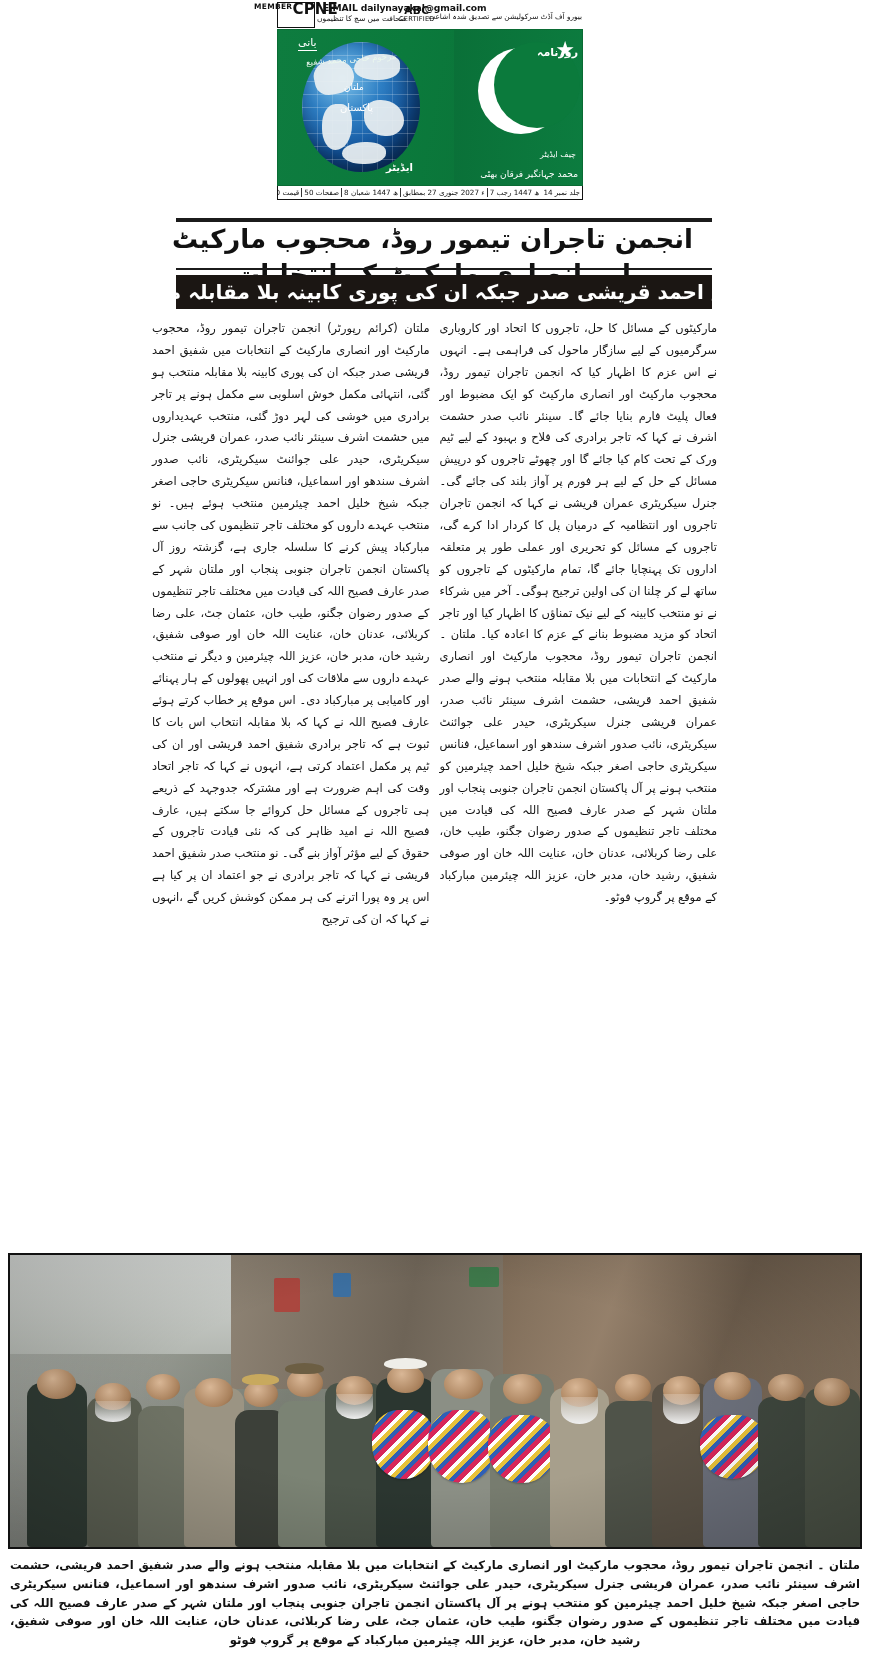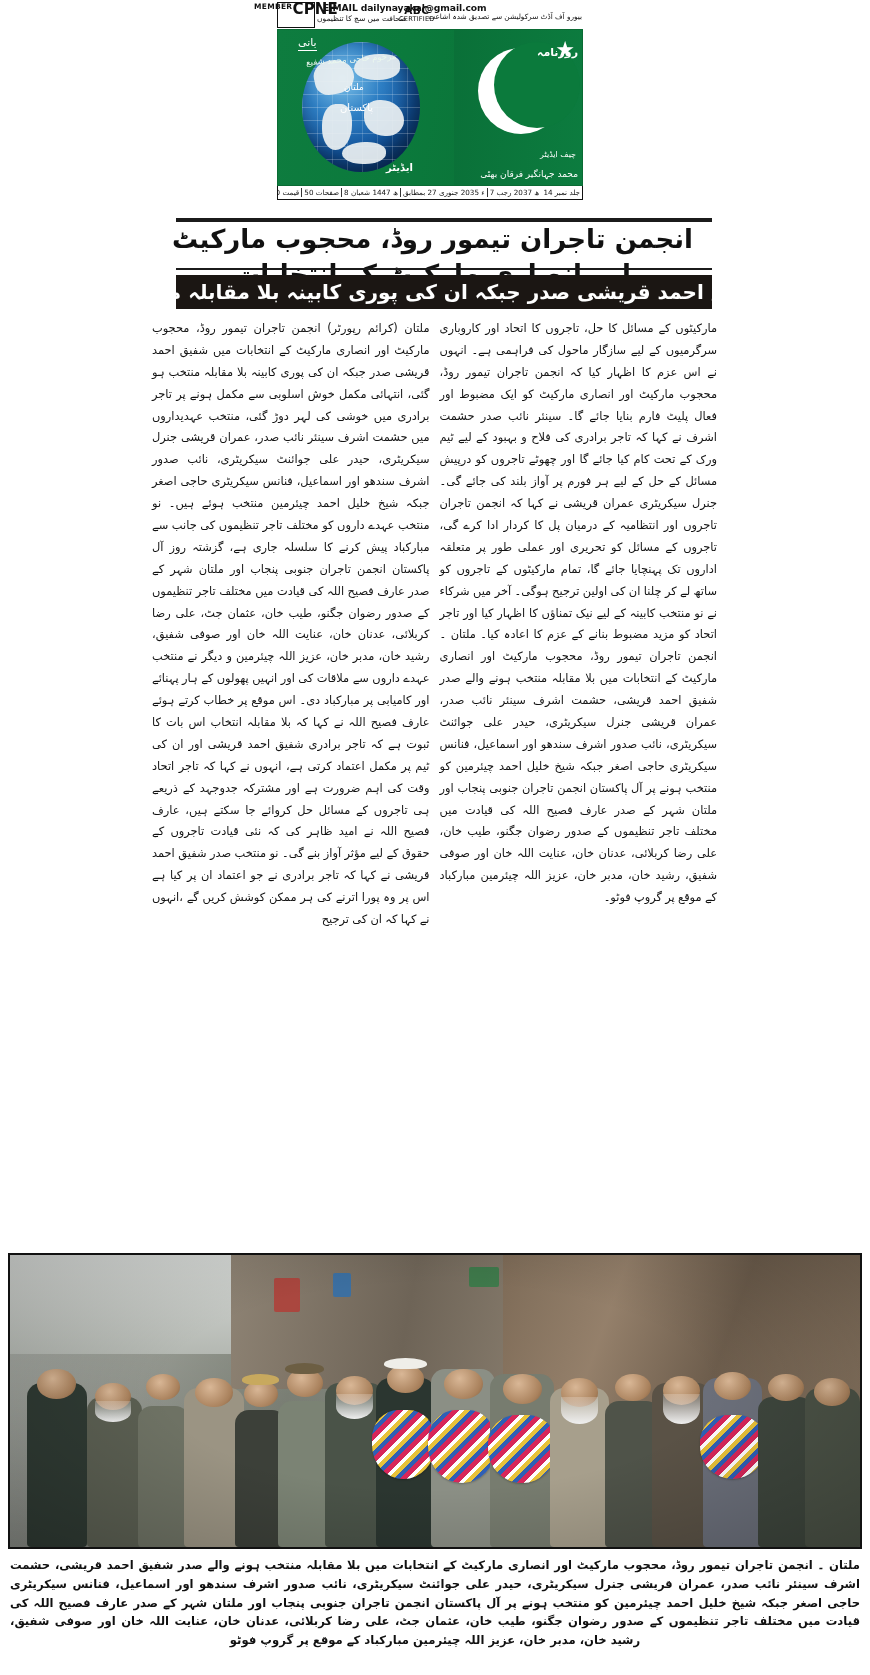--- a/index.html
+++ b/index.html
@@ -259,22 +259,22 @@
       <div class="mh-founder">مرحوم حاجی محمد شفیع</div>
       <div class="mh-multan-l">ملتان</div>
       <div class="mh-pak-l">پاکستان</div>
       <div class="mh-editor-tag">ایڈیٹر</div>
       <div class="mh-chief">چیف ایڈیٹر</div>
       <div class="mh-chiefname">محمد جہانگیر فرقان بھٹی</div>
     </div>
 
     <div class="mh-datebar">
       <div>جلد نمبر 14</div>
-      <div class="db-sep">ھ 2037 رجب 7</div>
-      <div class="db-sep">ء 2035 جنوری 27 بمطابق</div>
+      <div class="db-sep">ھ 1447 رجب 7</div>
+      <div class="db-sep">ء 2027 جنوری 27 بمطابق</div>
       <div class="db-sep">ھ 1447 شعبان 8</div>
       <div class="db-sep">صفحات 50</div>
       <div class="db-sep">قیمت 30 روپے</div>
 
     </div>
   </div>
 
   <div class="rule-top"></div>
   <div class="headline">انجمن تاجران تیمور روڈ، محجوب مارکیٹ اور انصاری مارکیٹ کے انتخابات</div>
   <div class="rule-mid"></div>

